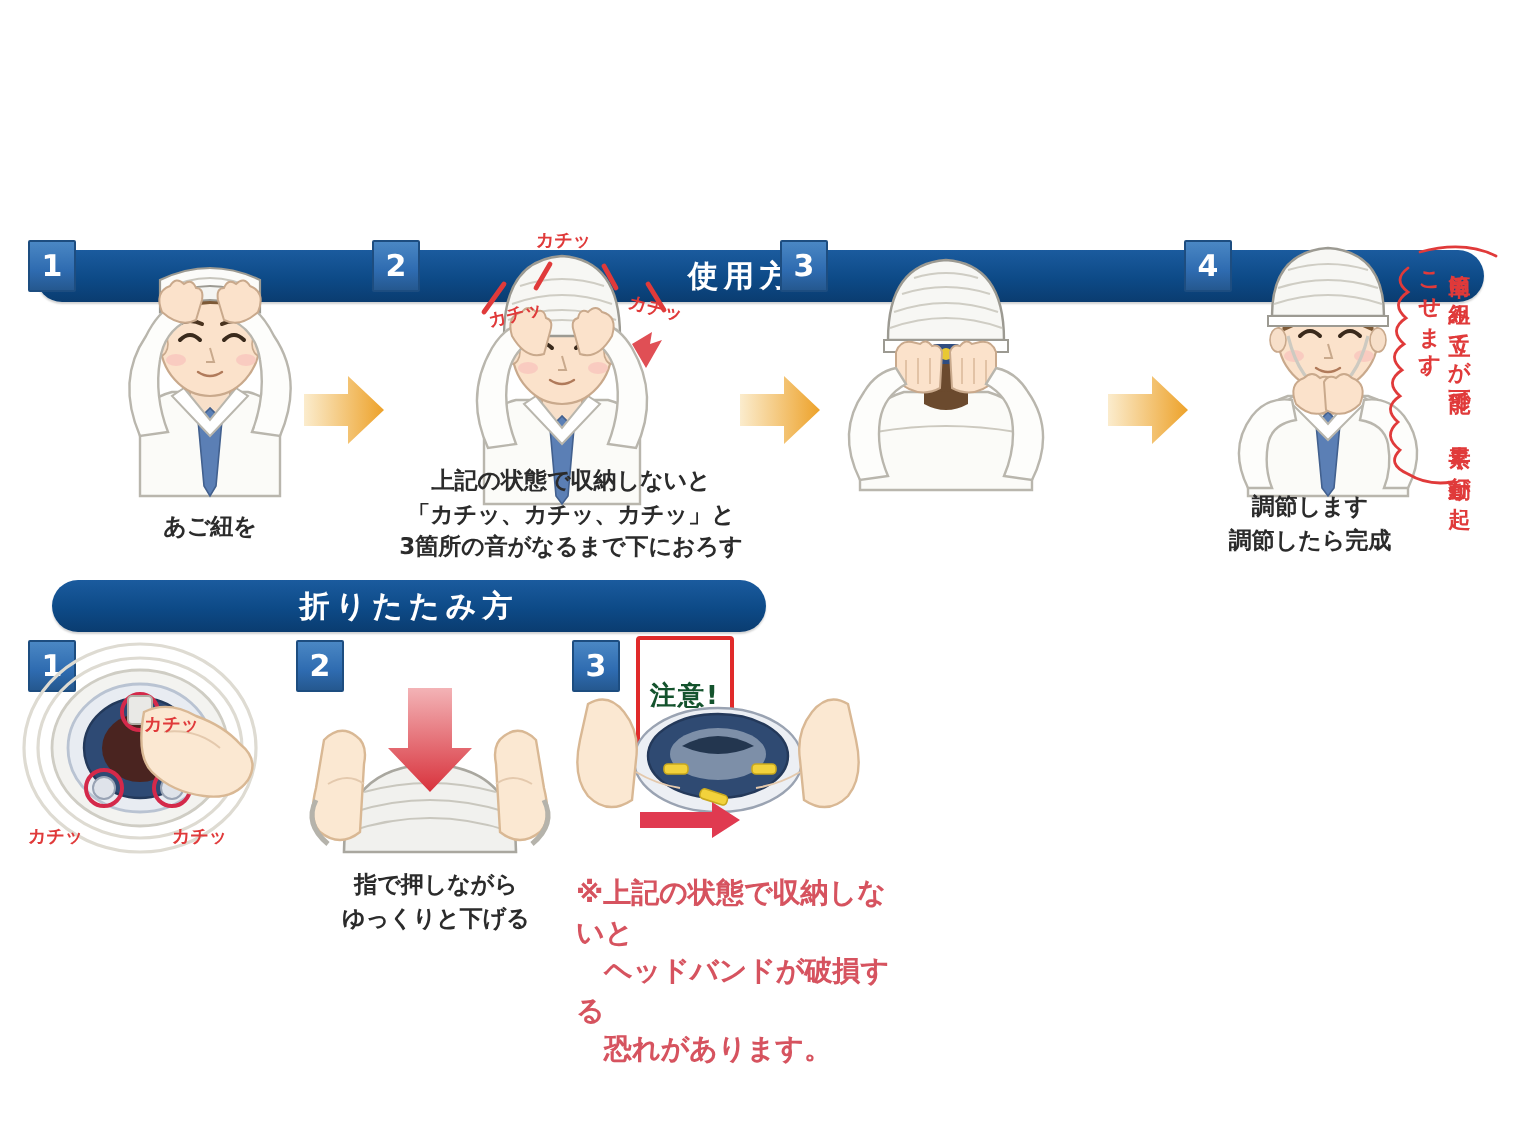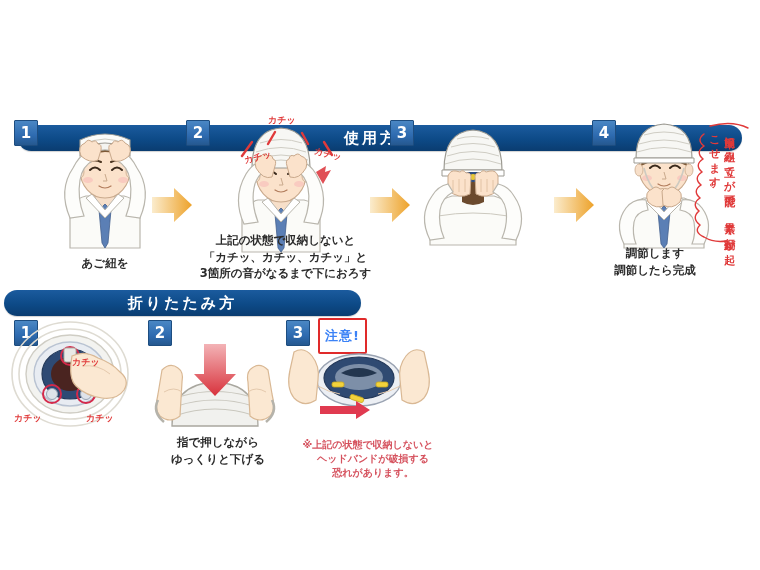--- a/index.html
+++ b/index.html
@@ -12,41 +12,41 @@
 
   
   .banner{
     position:absolute;height:26px;border-radius:13px;
     background:linear-gradient(180deg,#1b5b9e 0%,#0d4a87 55%,#0a3c70 100%);
     color:#ffffff;font-size:15px;font-weight:bold;letter-spacing:3px;
     display:flex;align-items:center;justify-content:center;
     box-shadow:0 1px 1px rgba(0,0,0,.18);
   }
   #banner-usage{left:18px;top:100px;width:724px;margin-top:25px;}
-  #banner-fold{left:4px;top:290px;width:357px;}
+  #banner-fold{left:26px;top:290px;width:357px;}
 
   
   .num{
     position:absolute;width:22px;height:24px;
     background:linear-gradient(180deg,#4a87c4 0%,#2e6bb0 60%,#25588f 100%);
     border:1px solid #1d4d80;
     color:#fff;font-size:15px;font-weight:bold;
     display:flex;align-items:center;justify-content:center;
     border-radius:1px;
   }
 
   
   .cap{
     position:absolute;text-align:center;color:#2b2b2b;
     font-size:11.5px;font-weight:bold;line-height:1.45;
     white-space:pre-line;
   }
   .cap-red{
-    position:absolute;color:#d6535f;font-size:10px;font-weight:bold;
-    line-height:1.4;white-space:pre-line;text-align:center;
+    position:absolute;color:#d6535f;font-size:14px;font-weight:bold;
+    line-height:1.4;white-space:pre-line;text-align:left;
   }
 
   
   .arrow-o{position:absolute;width:40px;height:34px;}
 
   
   .sfx{
     position:absolute;color:#e03a3a;font-size:9px;font-weight:bold;
     transform-origin:center;white-space:nowrap;
   }
@@ -54,22 +54,22 @@
   
   .vcallout{
     position:absolute;writing-mode:vertical-rl;text-orientation:upright;
     color:#e03a3a;font-size:11px;font-weight:bold;line-height:1.35;
     letter-spacing:1px;height:120px;
   }
 
   
   .caution{
     position:absolute;border:2px solid #e02a2a;border-radius:2px;
-    background:#fff;color:#3b82f6;font-size:13px;font-weight:bold;
-    padding:7px 5px;letter-spacing:1px;
+    background:#fff;color:#14532d;font-size:13px;font-weight:bold;
+    padding:19px 5px;letter-spacing:1px;
   }
 
   
   .fig{position:absolute;}
   svg{display:block;overflow:visible;}
 </style>
 </head>
 <body>
 
 <div class="page">

